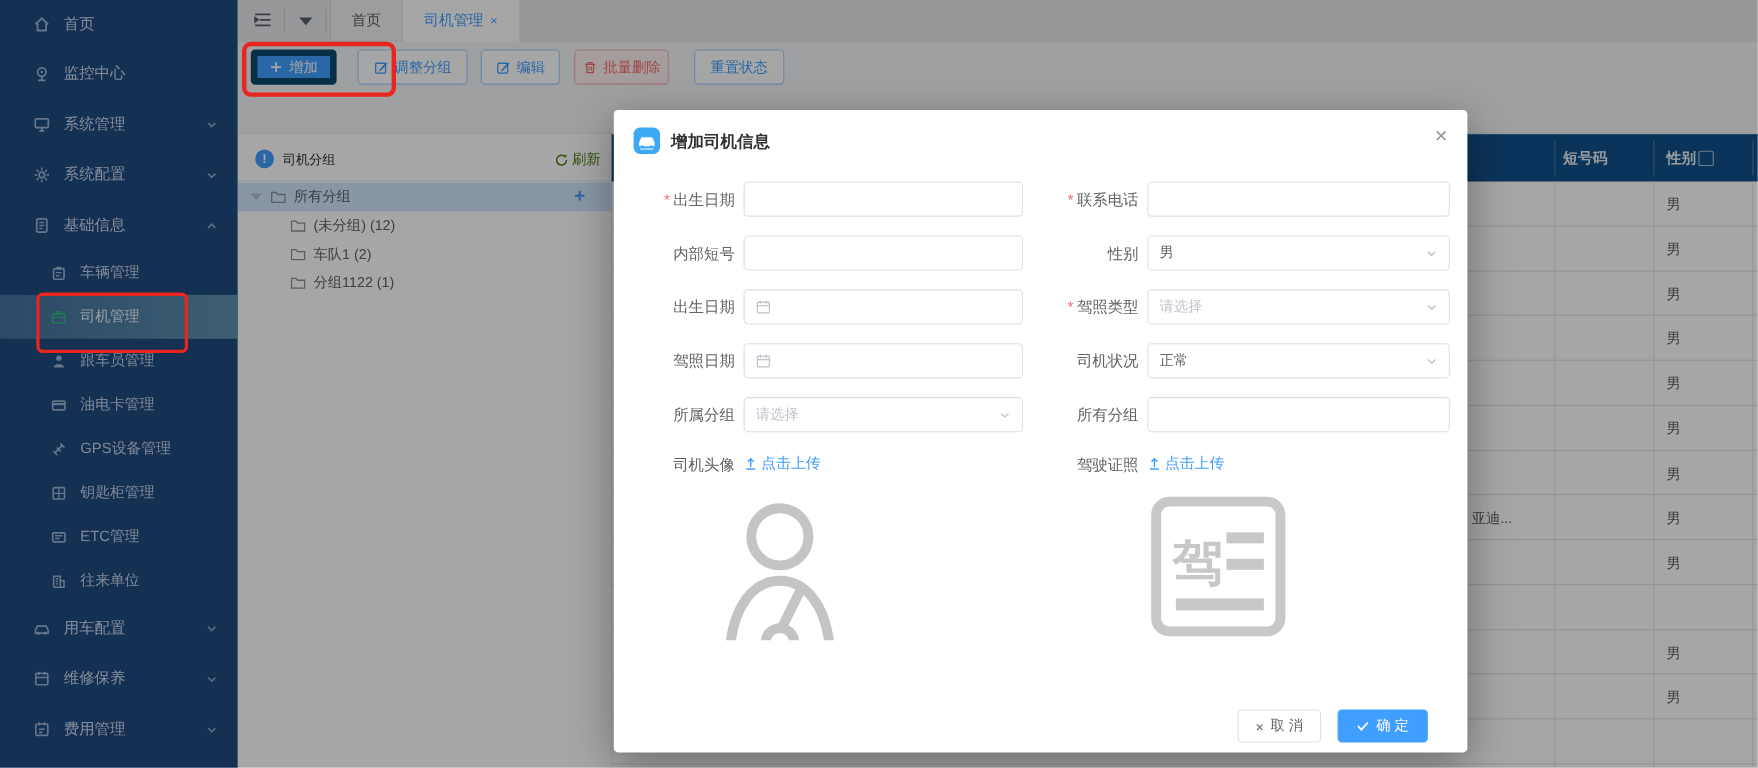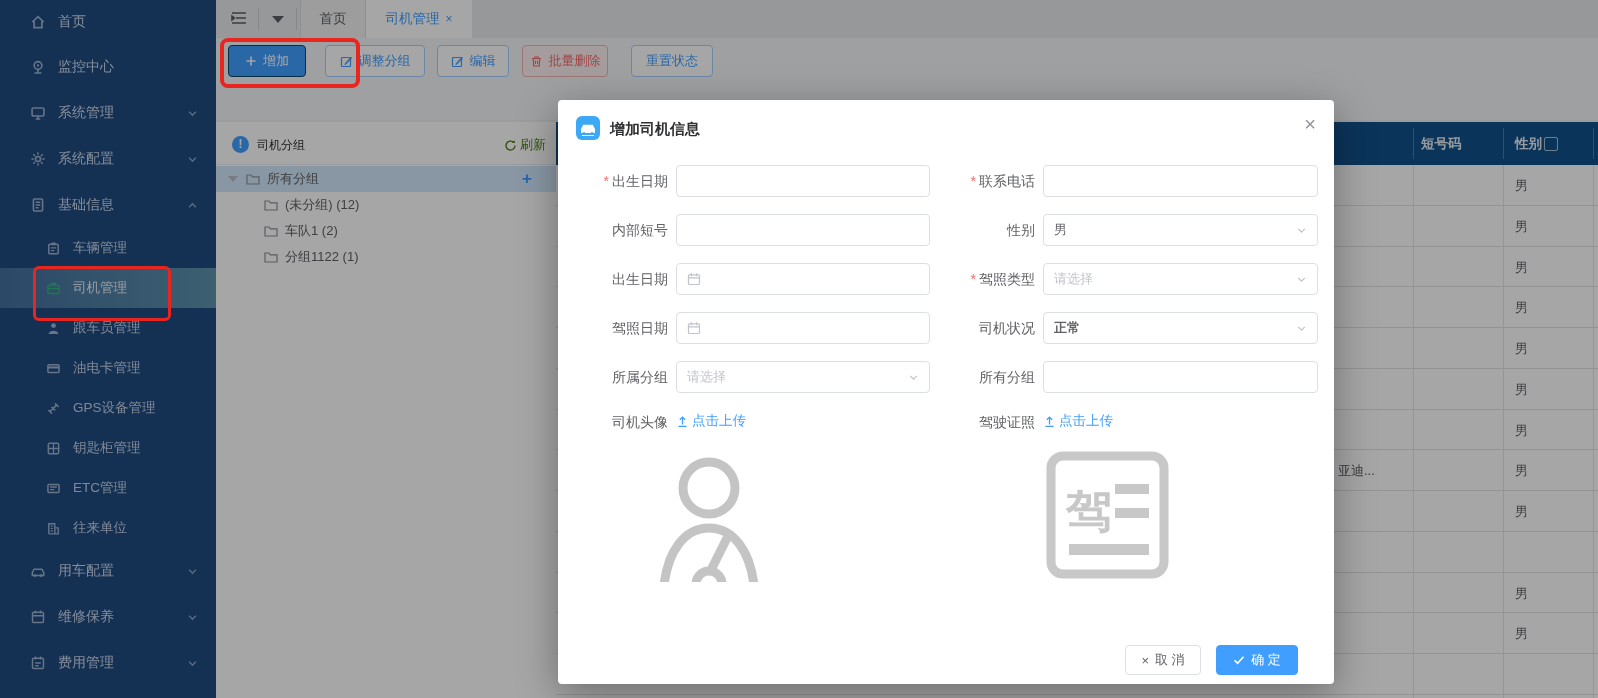--- a/index.html
+++ b/index.html
@@ -27,21 +27,21 @@
   .tb-ico{position:absolute;top:10px;color:#5a5e66;cursor:pointer;}
   .tb-sep{position:absolute;top:8px;height:22px;width:1px;background:#cfcfcf;}
   .tb-caret{position:absolute;left:56px;top:16px;width:0;height:0;border-left:6px solid transparent;border-right:6px solid transparent;border-top:7px solid #5a5e66;cursor:pointer;}
   .tab{position:absolute;top:0;height:38px;line-height:38px;text-align:center;font-size:13.5px;cursor:pointer;}
   .tab-home{left:84px;width:64px;background:#f2f2f2;color:#5f6368;border-right:1px solid #dcdcdc;border-left:1px solid #dcdcdc;}
   .tab-cur{left:150px;width:106px;background:#ffffff;color:#409eff;}
   .tab-x{margin-left:6px;font-size:12px;color:#409eff;cursor:pointer;}
 
   .toolstrip{position:absolute;left:0;top:38px;right:0;height:82px;background:#f5f6f8;}
   .btn{position:absolute;top:7px;height:32px;border-radius:4px;font-size:13px;display:flex;align-items:center;justify-content:center;gap:6px;cursor:pointer;box-sizing:border-box;}
-  .btn-primary{background:#409eff;color:#fff;border:1px solid #0c4a6e;}
+  .btn-primary{background:#409eff;color:#fff;border:6px solid #0c4a6e;}
   .btn-plain{background:#fff;color:#409eff;border:1px solid #a3d0fd;}
   .btn-danger{background:#fdf1f1;color:#f56c6c;border:1px solid #f3b4b4;}
   .tool-div{position:absolute;left:316px;top:12px;width:1px;height:22px;background:#d8dce2;}
 
   .f-label{position:absolute;top:90px;font-size:13px;color:#606266;}
   .f-select{position:absolute;top:85px;height:30px;background:#fff;border:1px solid #dcdfe6;border-radius:4px;box-sizing:border-box;display:flex;align-items:center;padding:0 10px;font-size:13px;color:#606266;cursor:pointer;}
   .f-select .ph{color:#c0c4cc;}
   .f-select .chev{margin-left:auto;color:#c0c4cc;}
   .f-search{position:absolute;left:648px;top:85px;width:220px;height:30px;box-sizing:border-box;border:1px solid #dcdfe6;border-radius:4px;background:#fff;display:flex;align-items:center;padding:0 8px;gap:6px;}
   .f-search input{border:none;outline:none;flex:1;font-size:13px;color:#606266;font-family:inherit;background:transparent;}
@@ -543,21 +543,21 @@
   <div class="m-row-label lab-r" style="top:163px;"><span class="m-star">*</span><span>驾照类型</span></div>
   <div class="m-box rcol" style="top:163px;">
     <span class="ph">请选择</span>
     <span class="chev">
         <svg width="11" height="11" viewBox="0 0 10 10">
           <path d="M2 3.5 L5 6.5 L8 3.5" fill="none" stroke="currentColor" stroke-width="1.2"></path>
         </svg>
       </span>
   </div>
   <div class="m-row-label lab-r" style="top:212px;"><span>司机状况</span></div>
-  <div class="m-box rcol" style="top:212px;font-weight:bold;">
+  <div class="m-box rcol" style="top:212px;">
     <span>正常</span>
     <span class="chev">
         <svg width="11" height="11" viewBox="0 0 10 10">
           <path d="M2 3.5 L5 6.5 L8 3.5" fill="none" stroke="currentColor" stroke-width="1.2"></path>
         </svg>
       </span>
   </div>
   <div class="m-row-label lab-r" style="top:261px;"><span>所有分组</span></div>
   <input class="m-input rcol" style="top: 261px;">
 

